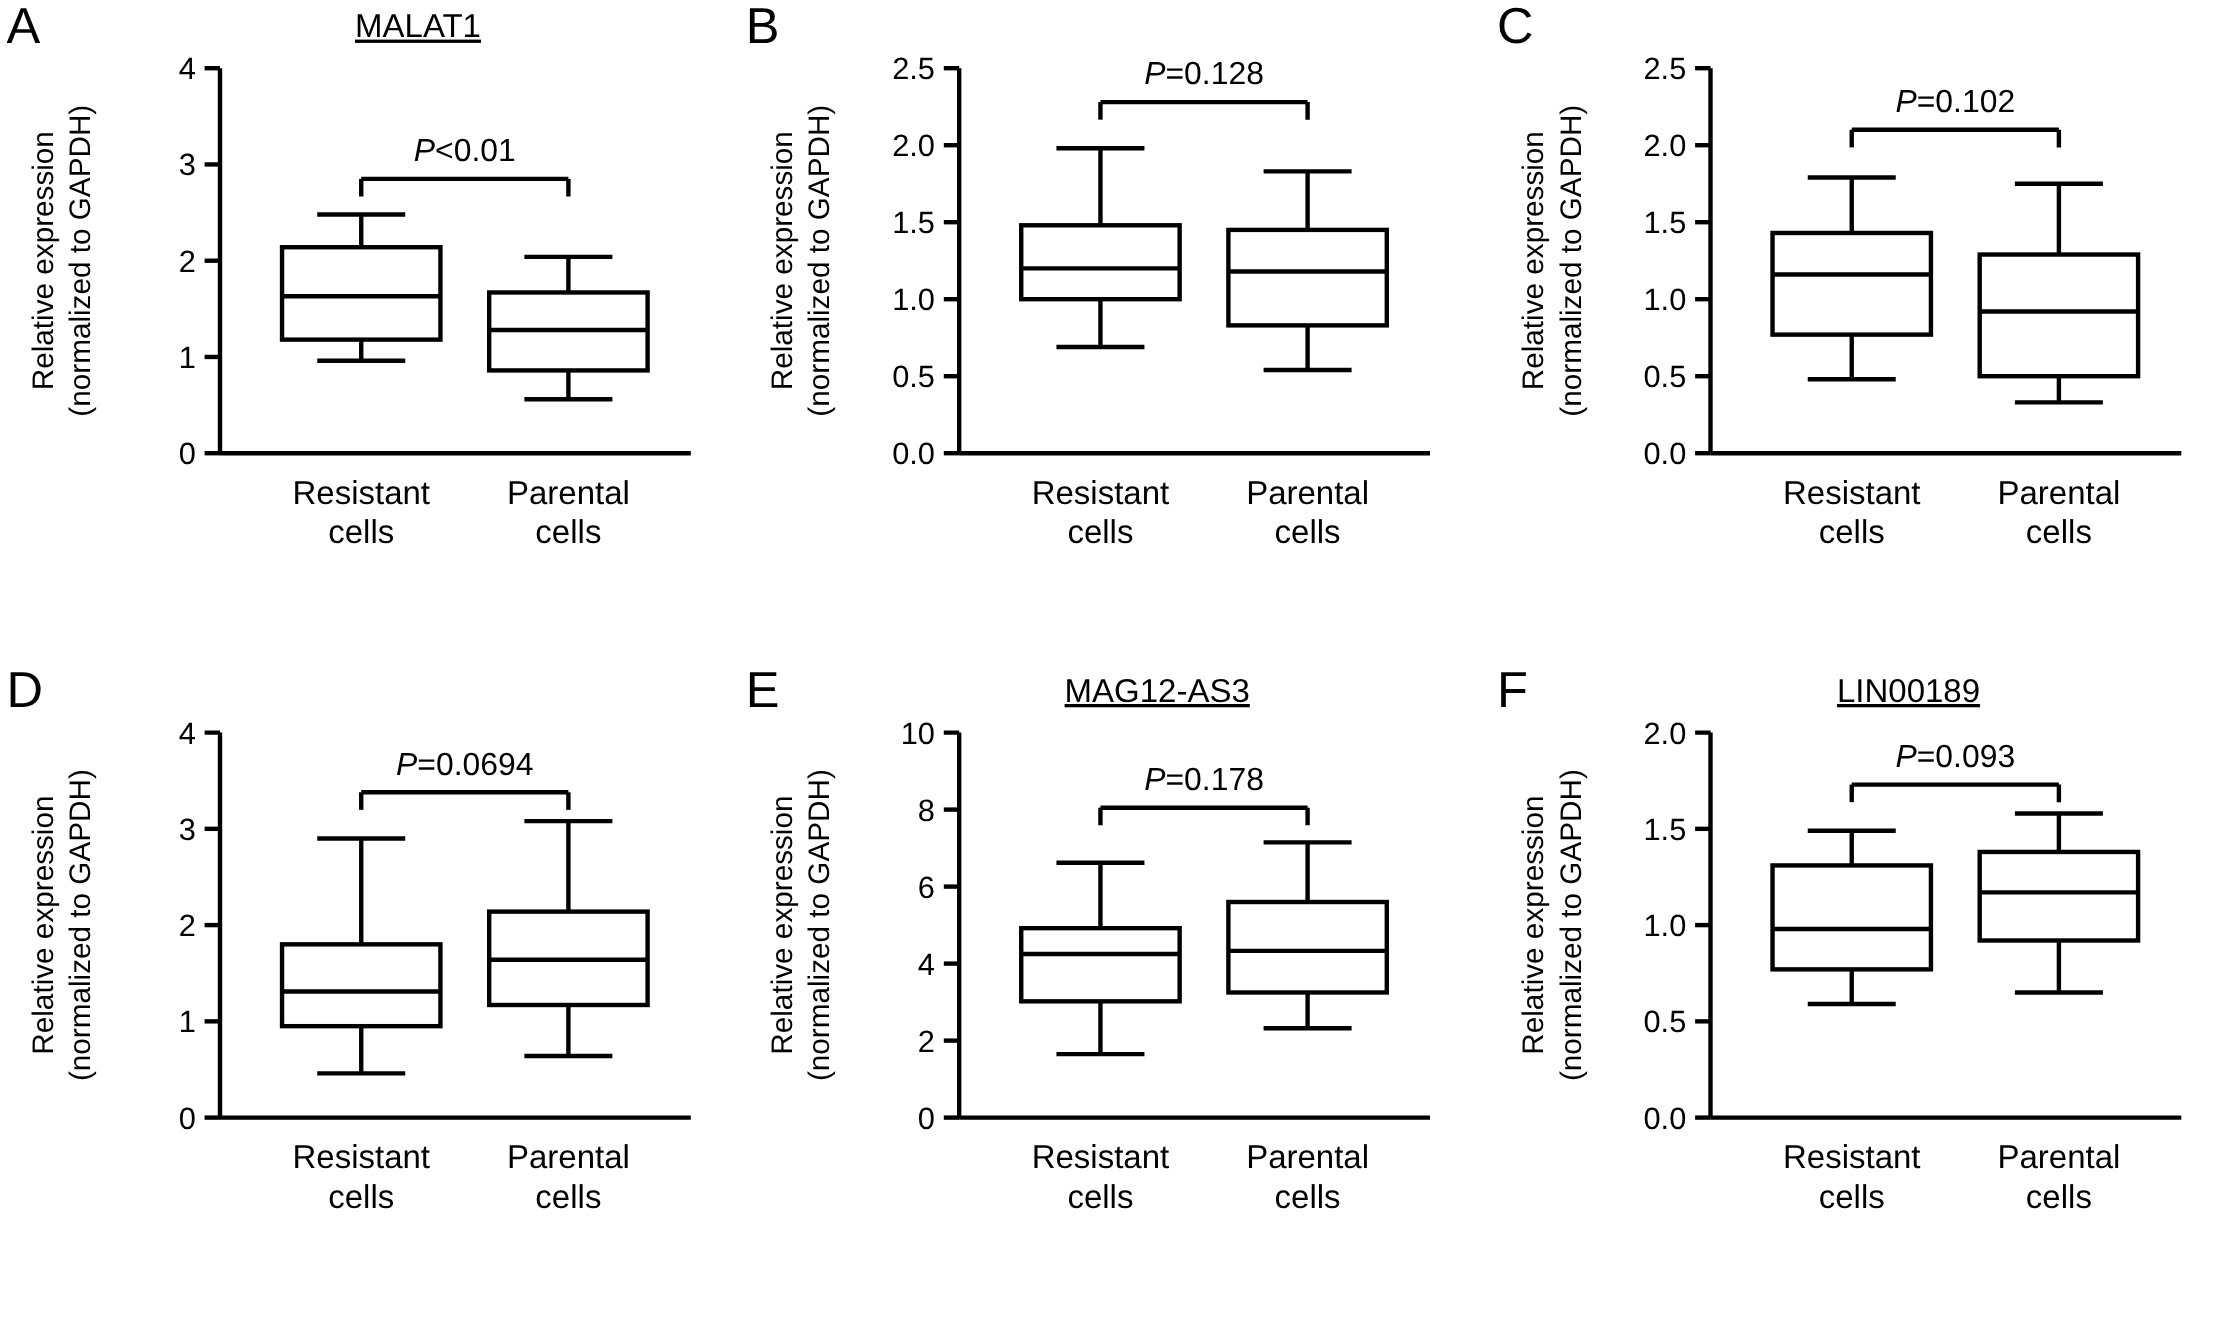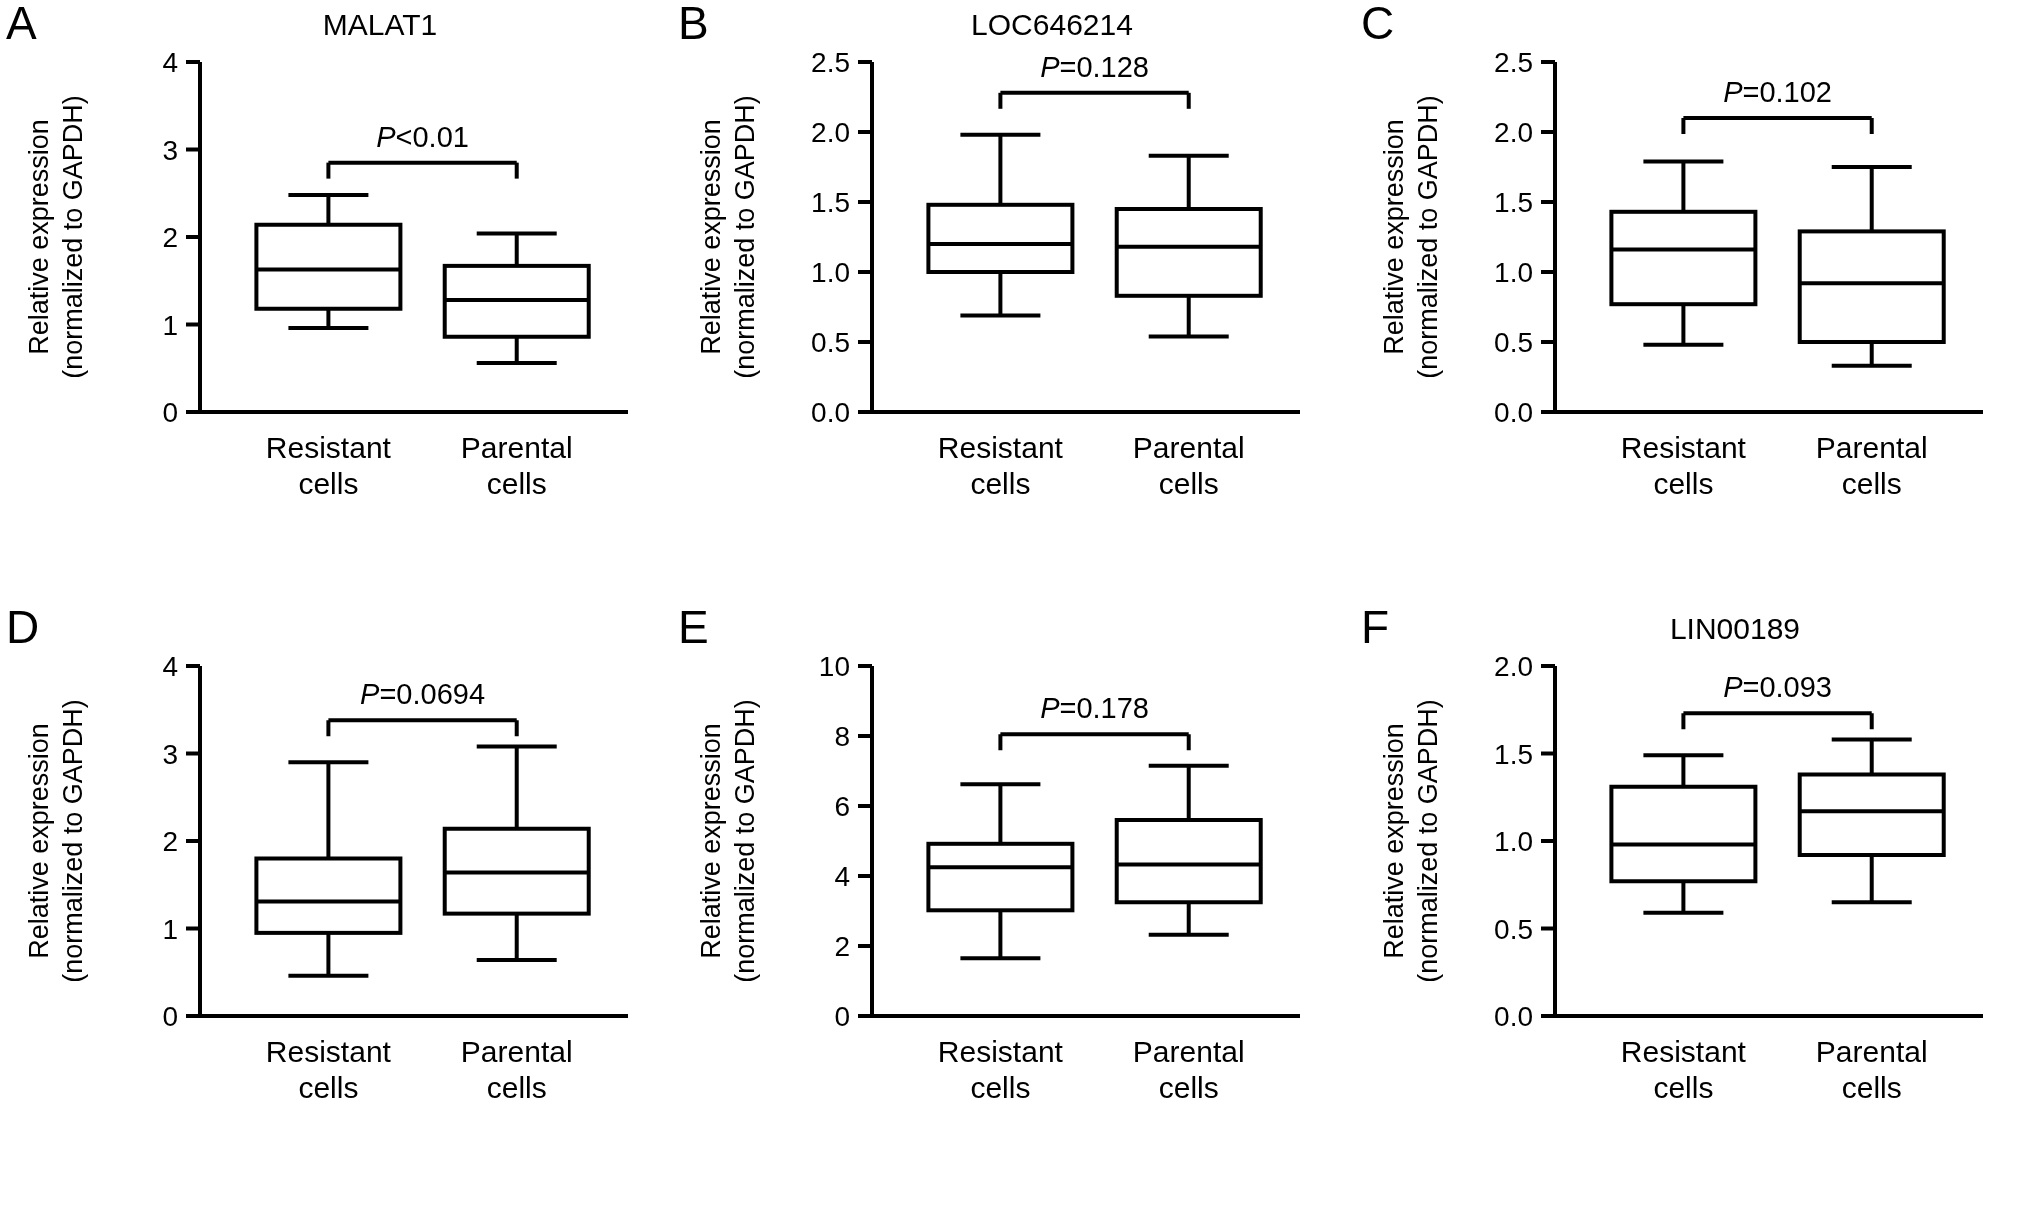--- a/index.html
+++ b/index.html
@@ -34,20 +34,21 @@
     letter-spacing: 0px;
   }
   .panel-title {
     position: absolute;
     top: 8px;
     left: 150px;
     width: 460px;
     text-align: center;
     font-size: 30px;
     line-height: 34px;
+    text-decoration: underline;
   }
   .plot-wrap {
     position: absolute;
     left: 0;
     top: 0;
     width: 660px;
     height: 600px;
   }
   svg.plot {
     display: block;
@@ -115,21 +116,20 @@
           <text x="422.56" y="146.625" text-anchor="middle" class="pval" fill="#000000"><tspan class="pval-italic">P</tspan><tspan>&lt;0.01</tspan></text>
           <text x="328.4" y="458" text-anchor="middle" class="catlabel" fill="#000000">Resistant</text>
           <text x="328.4" y="494" text-anchor="middle" class="catlabel" fill="#000000">cells</text>
           <text x="516.72" y="458" text-anchor="middle" class="catlabel" fill="#000000">Parental</text>
           <text x="516.72" y="494" text-anchor="middle" class="catlabel" fill="#000000">cells</text>
         </svg>
       </div>
     </div>
     <div class="panel" style="left: 672px; top: 0px;">
       <div class="panel-letter">B</div>
-      <div class="panel-title">LOC646214</div>
       <div class="plot-wrap">
         <svg width="660" height="600" class="plot">
           <line x1="200" y1="62" x2="200" y2="412" stroke="#000000" stroke-width="4"></line>
           <line x1="200" y1="412" x2="628" y2="412" stroke="#000000" stroke-width="4"></line>
           <line x1="186" y1="412" x2="200" y2="412" stroke="#000000" stroke-width="4"></line>
           <text x="178" y="422" text-anchor="end" class="ticklabel" fill="#000000">0.0</text>
           <line x1="186" y1="342" x2="200" y2="342" stroke="#000000" stroke-width="4"></line>
           <text x="178" y="352" text-anchor="end" class="ticklabel" fill="#000000">0.5</text>
           <line x1="186" y1="272" x2="200" y2="272" stroke="#000000" stroke-width="4"></line>
           <text x="178" y="282" text-anchor="end" class="ticklabel" fill="#000000">1.0</text>
@@ -261,20 +261,21 @@
           <text x="422.56" y="100.25" text-anchor="middle" class="pval" fill="#000000"><tspan class="pval-italic">P</tspan><tspan>=0.0694</tspan></text>
           <text x="328.4" y="458" text-anchor="middle" class="catlabel" fill="#000000">Resistant</text>
           <text x="328.4" y="494" text-anchor="middle" class="catlabel" fill="#000000">cells</text>
           <text x="516.72" y="458" text-anchor="middle" class="catlabel" fill="#000000">Parental</text>
           <text x="516.72" y="494" text-anchor="middle" class="catlabel" fill="#000000">cells</text>
         </svg>
       </div>
     </div>
     <div class="panel" style="left: 672px; top: 604px;">
       <div class="panel-letter">E</div>
+      <div class="panel-title">MAG12-AS3</div>
       <div class="plot-wrap">
         <svg width="660" height="600" class="plot">
           <line x1="200" y1="62" x2="200" y2="412" stroke="#000000" stroke-width="4"></line>
           <line x1="200" y1="412" x2="628" y2="412" stroke="#000000" stroke-width="4"></line>
           <line x1="186" y1="412" x2="200" y2="412" stroke="#000000" stroke-width="4"></line>
           <text x="178" y="422" text-anchor="end" class="ticklabel" fill="#000000">0</text>
           <line x1="186" y1="342" x2="200" y2="342" stroke="#000000" stroke-width="4"></line>
           <text x="178" y="352" text-anchor="end" class="ticklabel" fill="#000000">2</text>
           <line x1="186" y1="272" x2="200" y2="272" stroke="#000000" stroke-width="4"></line>
           <text x="178" y="282" text-anchor="end" class="ticklabel" fill="#000000">4</text>

